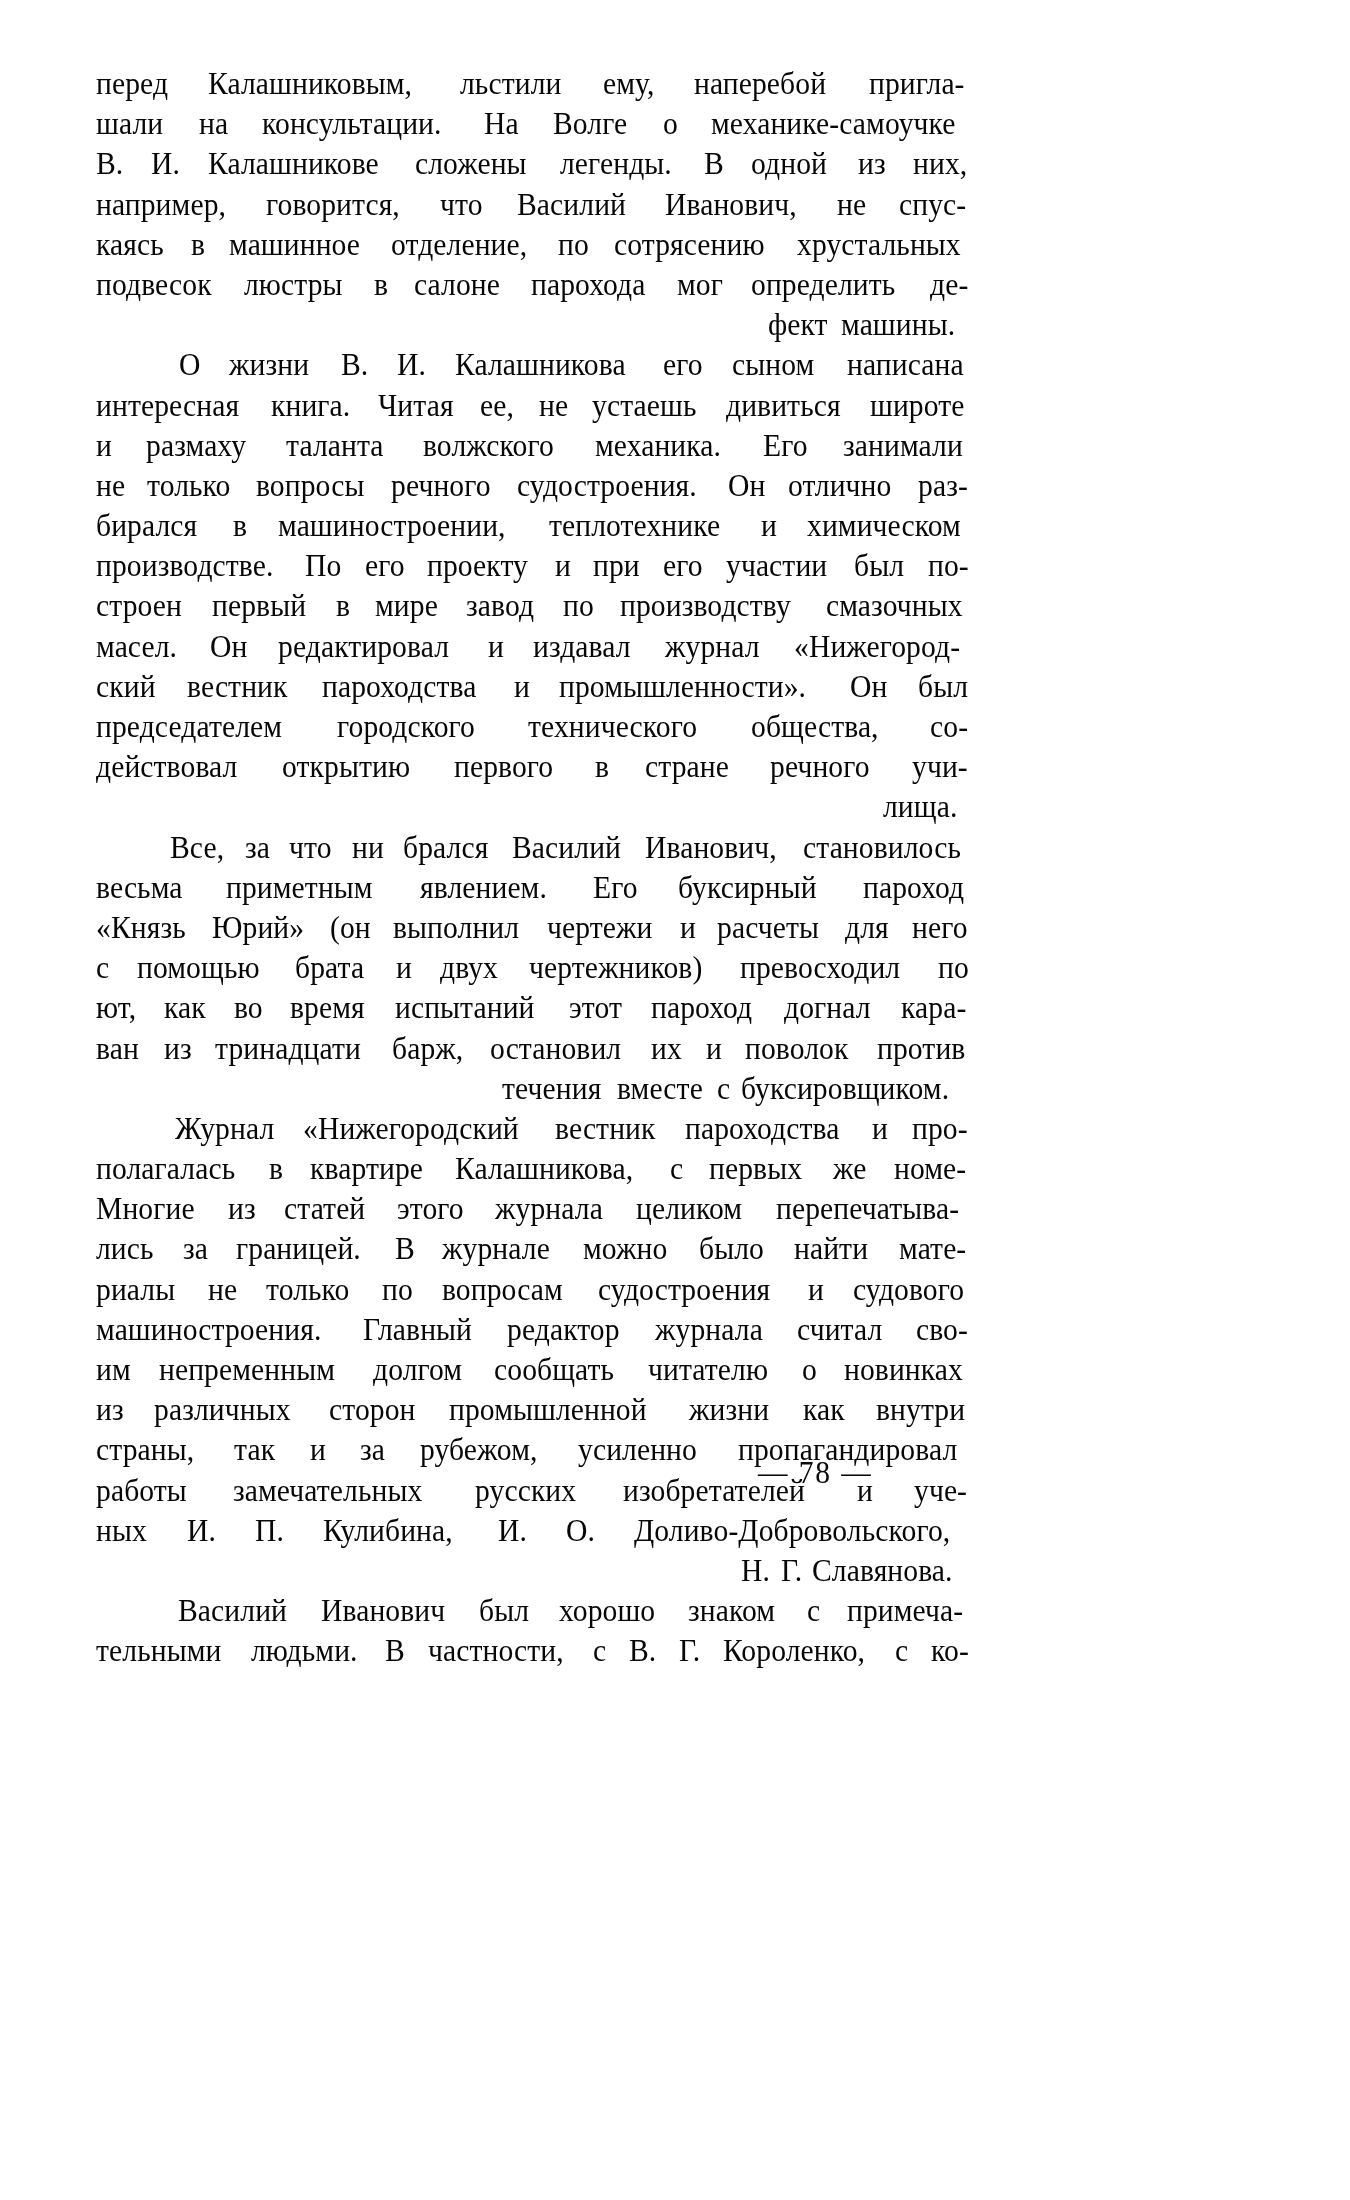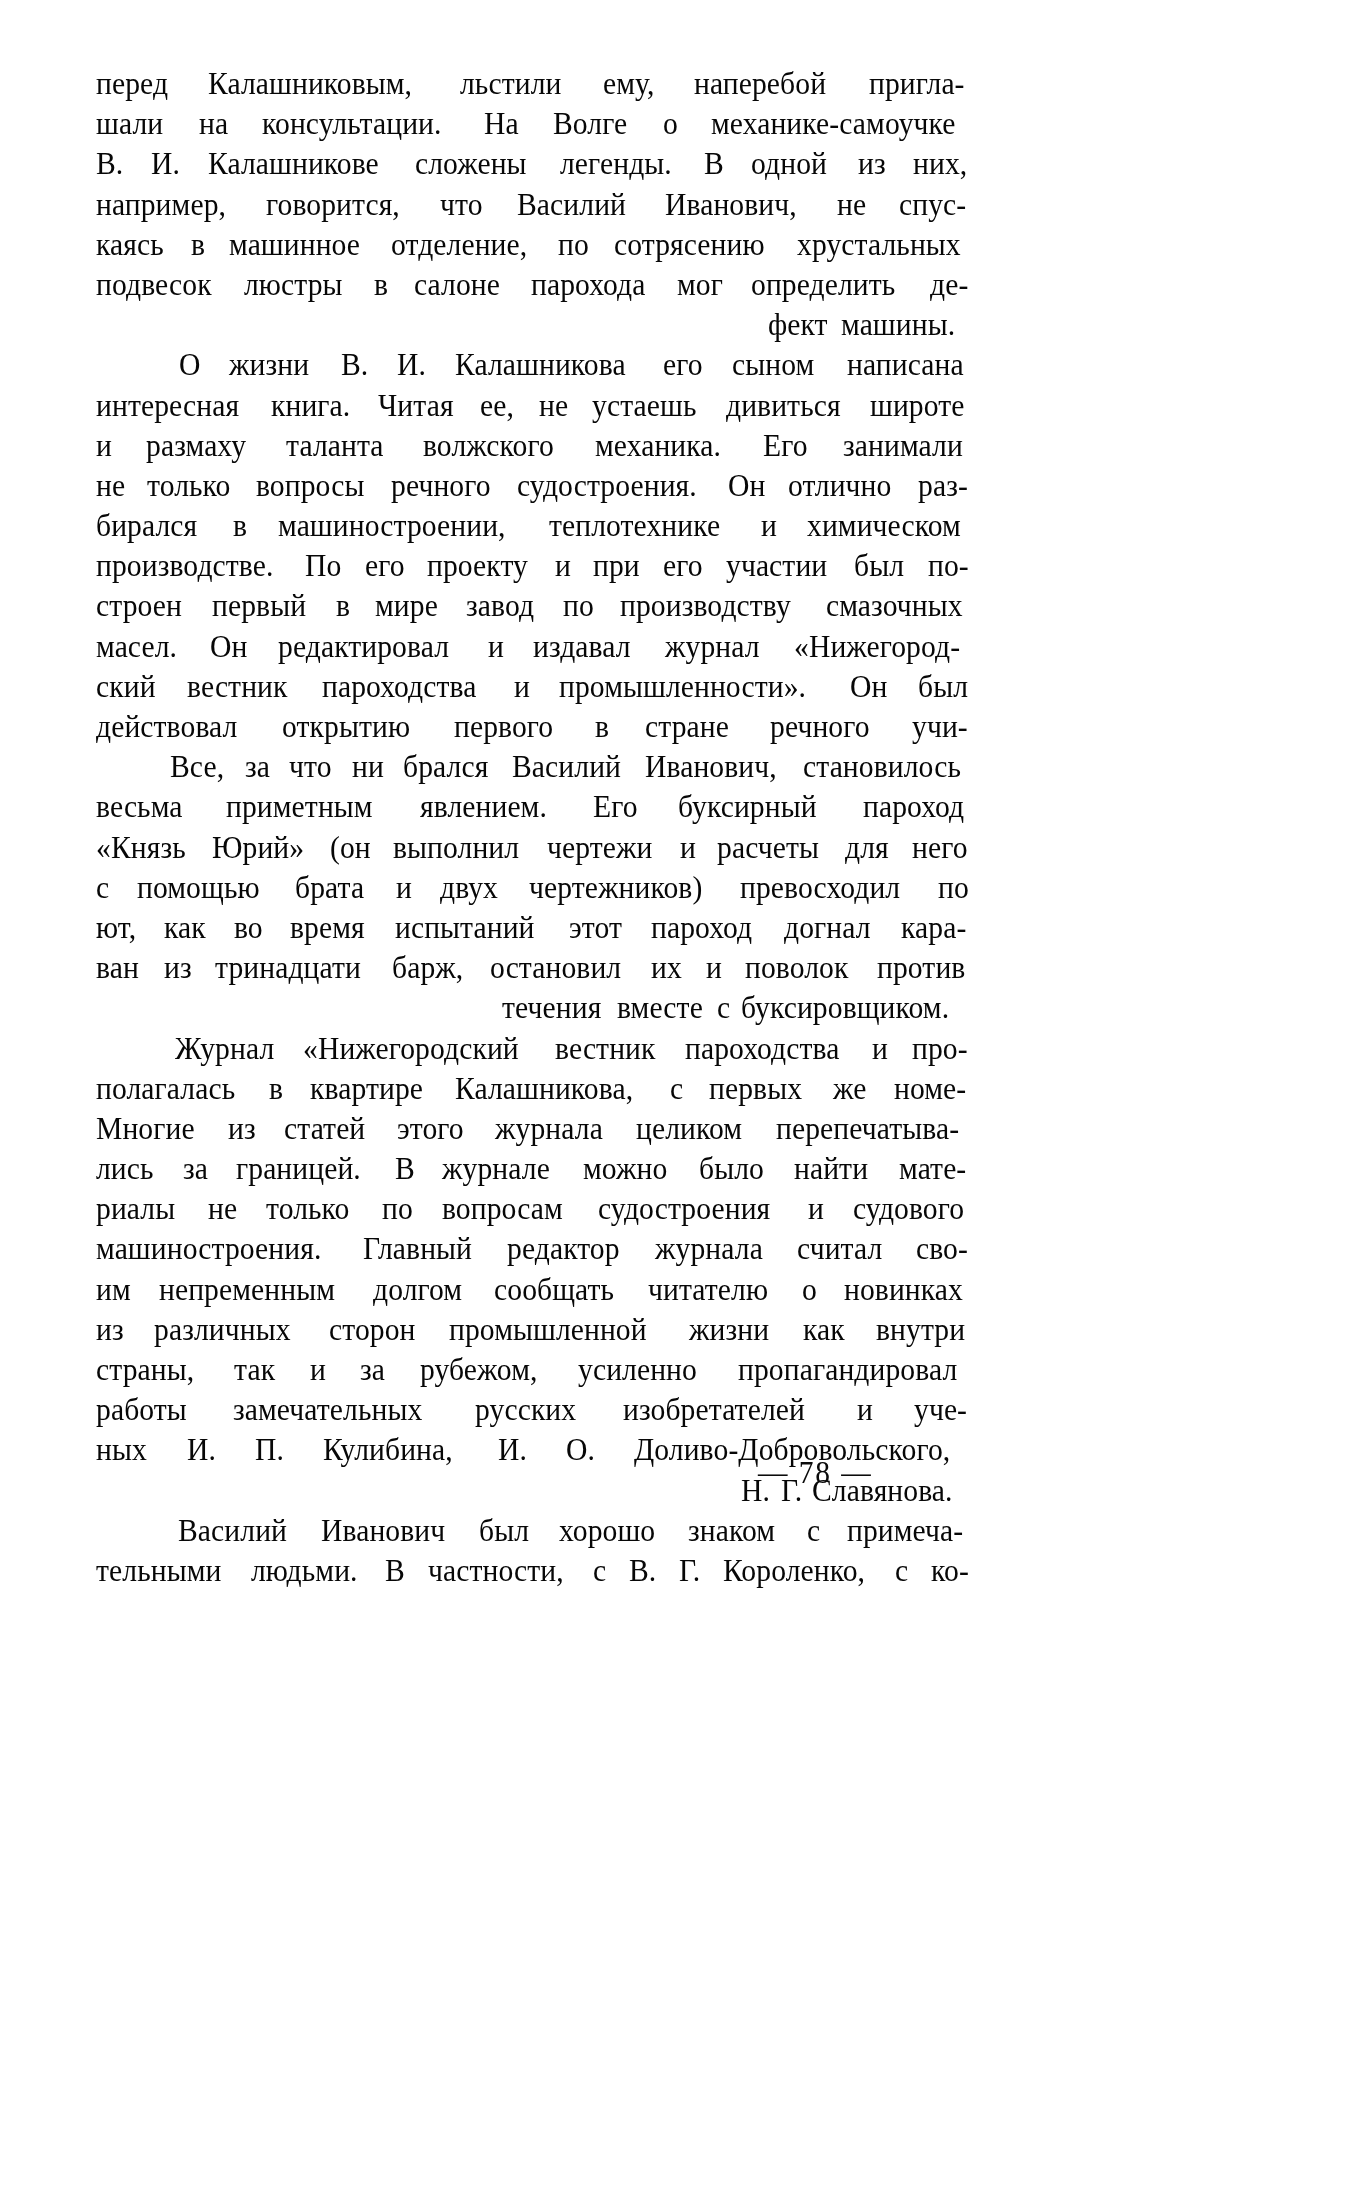--- a/index.html
+++ b/index.html
@@ -107,21 +107,23 @@
       <div class="para">
         <div class="line justify"><span class="indent"></span><span class="w">О</span><span class="w">жизни</span><span class="w">В.</span><span class="w">И.</span><span class="w">Калашникова</span><span class="w">его</span><span class="w">сыном</span><span class="w">написана</span></div>
         <div class="line justify"><span class="w">интересная</span><span class="w">книга.</span><span class="w">Читая</span><span class="w">ее,</span><span class="w">не</span><span class="w">устаешь</span><span class="w">дивиться</span><span class="w">широте</span></div>
         <div class="line justify"><span class="w">и</span><span class="w">размаху</span><span class="w">таланта</span><span class="w">волжского</span><span class="w">механика.</span><span class="w">Его</span><span class="w">занимали</span></div>
         <div class="line justify"><span class="w">не</span><span class="w">только</span><span class="w">вопросы</span><span class="w">речного</span><span class="w">судостроения.</span><span class="w">Он</span><span class="w">отлично</span><span class="w">раз-</span></div>
         <div class="line justify"><span class="w">бирался</span><span class="w">в</span><span class="w">машиностроении,</span><span class="w">теплотехнике</span><span class="w">и</span><span class="w">химическом</span></div>
         <div class="line justify"><span class="w">производстве.</span><span class="w">По</span><span class="w">его</span><span class="w">проекту</span><span class="w">и</span><span class="w">при</span><span class="w">его</span><span class="w">участии</span><span class="w">был</span><span class="w">по-</span></div>
         <div class="line justify"><span class="w">строен</span><span class="w">первый</span><span class="w">в</span><span class="w">мире</span><span class="w">завод</span><span class="w">по</span><span class="w">производству</span><span class="w">смазочных</span></div>
         <div class="line justify"><span class="w">масел.</span><span class="w">Он</span><span class="w">редактировал</span><span class="w">и</span><span class="w">издавал</span><span class="w">журнал</span><span class="w">«Нижегород-</span></div>
         <div class="line justify"><span class="w">ский</span><span class="w">вестник</span><span class="w">пароходства</span><span class="w">и</span><span class="w">промышленности».</span><span class="w">Он</span><span class="w">был</span></div>
+        <div class="line justify"><span class="w">председателем</span><span class="w">городского</span><span class="w">технического</span><span class="w">общества,</span><span class="w">со-</span></div>
         <div class="line justify"><span class="w">действовал</span><span class="w">открытию</span><span class="w">первого</span><span class="w">в</span><span class="w">стране</span><span class="w">речного</span><span class="w">учи-</span></div>
+        <div class="line flush"><span class="w">лища.</span></div>
       </div>
       <div class="para">
         <div class="line justify"><span class="indent"></span><span class="w">Все,</span><span class="w">за</span><span class="w">что</span><span class="w">ни</span><span class="w">брался</span><span class="w">Василий</span><span class="w">Иванович,</span><span class="w">становилось</span></div>
         <div class="line justify"><span class="w">весьма</span><span class="w">приметным</span><span class="w">явлением.</span><span class="w">Его</span><span class="w">буксирный</span><span class="w">пароход</span></div>
         <div class="line justify"><span class="w">«Князь</span><span class="w">Юрий»</span><span class="w">(он</span><span class="w">выполнил</span><span class="w">чертежи</span><span class="w">и</span><span class="w">расчеты</span><span class="w">для</span><span class="w">него</span></div>
         <div class="line justify"><span class="w">с</span><span class="w">помощью</span><span class="w">брата</span><span class="w">и</span><span class="w">двух</span><span class="w">чертежников)</span><span class="w">превосходил</span><span class="w">по</span></div>
         <div class="line justify"><span class="w">ют,</span><span class="w">как</span><span class="w">во</span><span class="w">время</span><span class="w">испытаний</span><span class="w">этот</span><span class="w">пароход</span><span class="w">догнал</span><span class="w">кара-</span></div>
         <div class="line justify"><span class="w">ван</span><span class="w">из</span><span class="w">тринадцати</span><span class="w">барж,</span><span class="w">остановил</span><span class="w">их</span><span class="w">и</span><span class="w">поволок</span><span class="w">против</span></div>
         <div class="line flush"><span class="w">течения</span><span class="w">вместе</span><span class="w">с</span><span class="w">буксировщиком.</span></div>
       </div>

